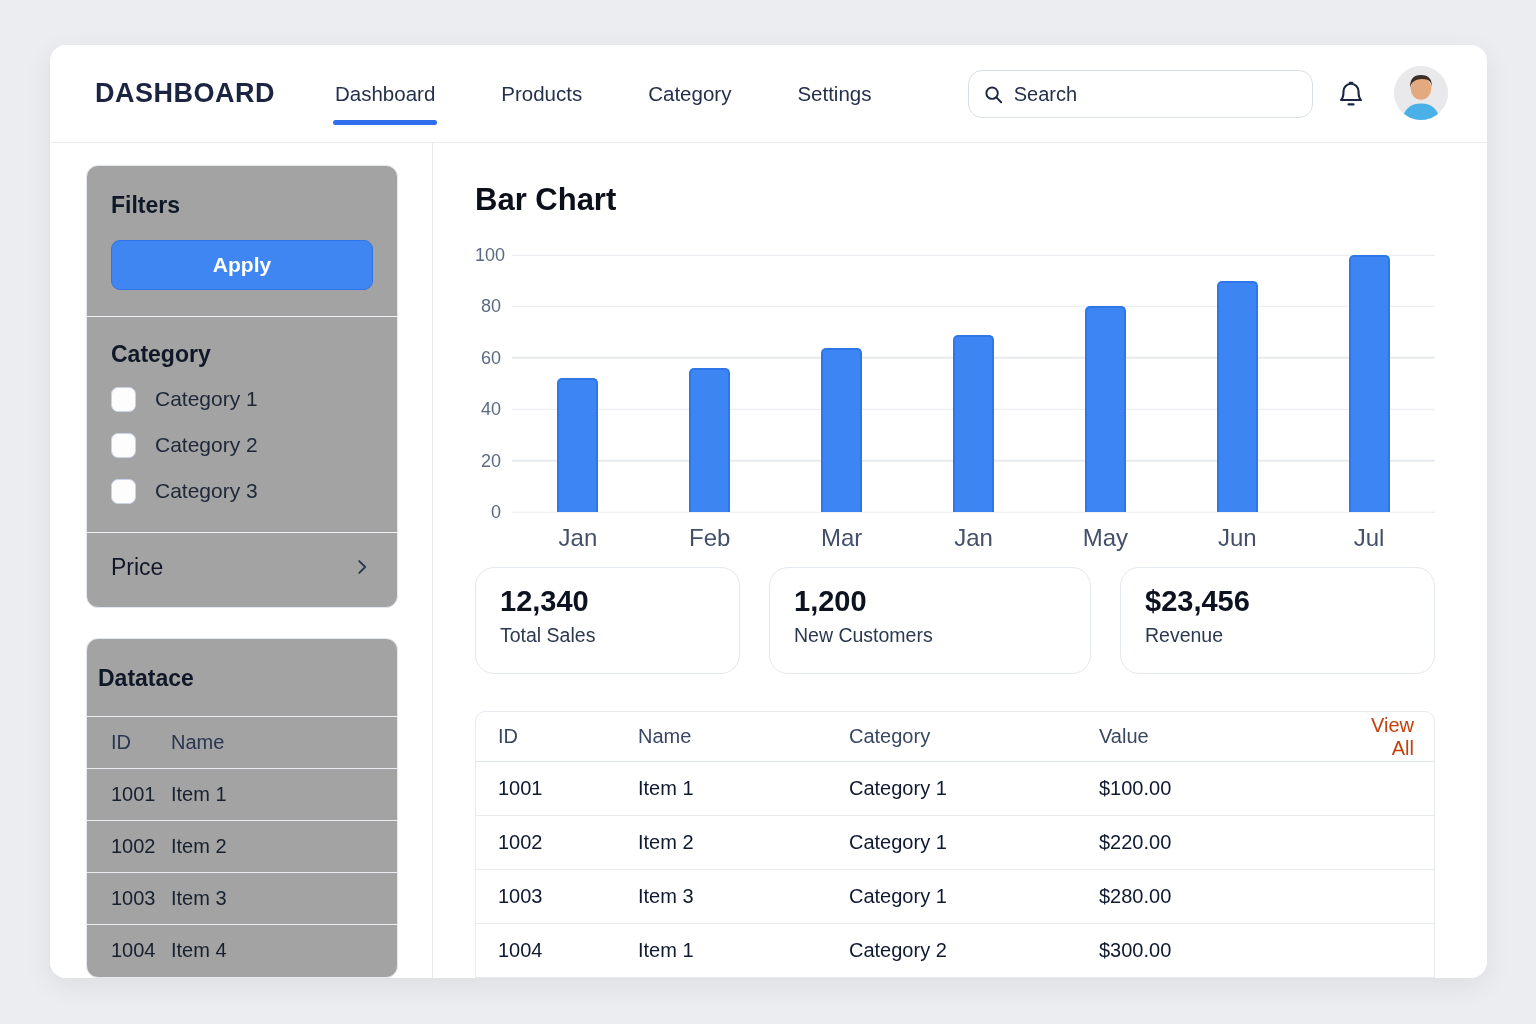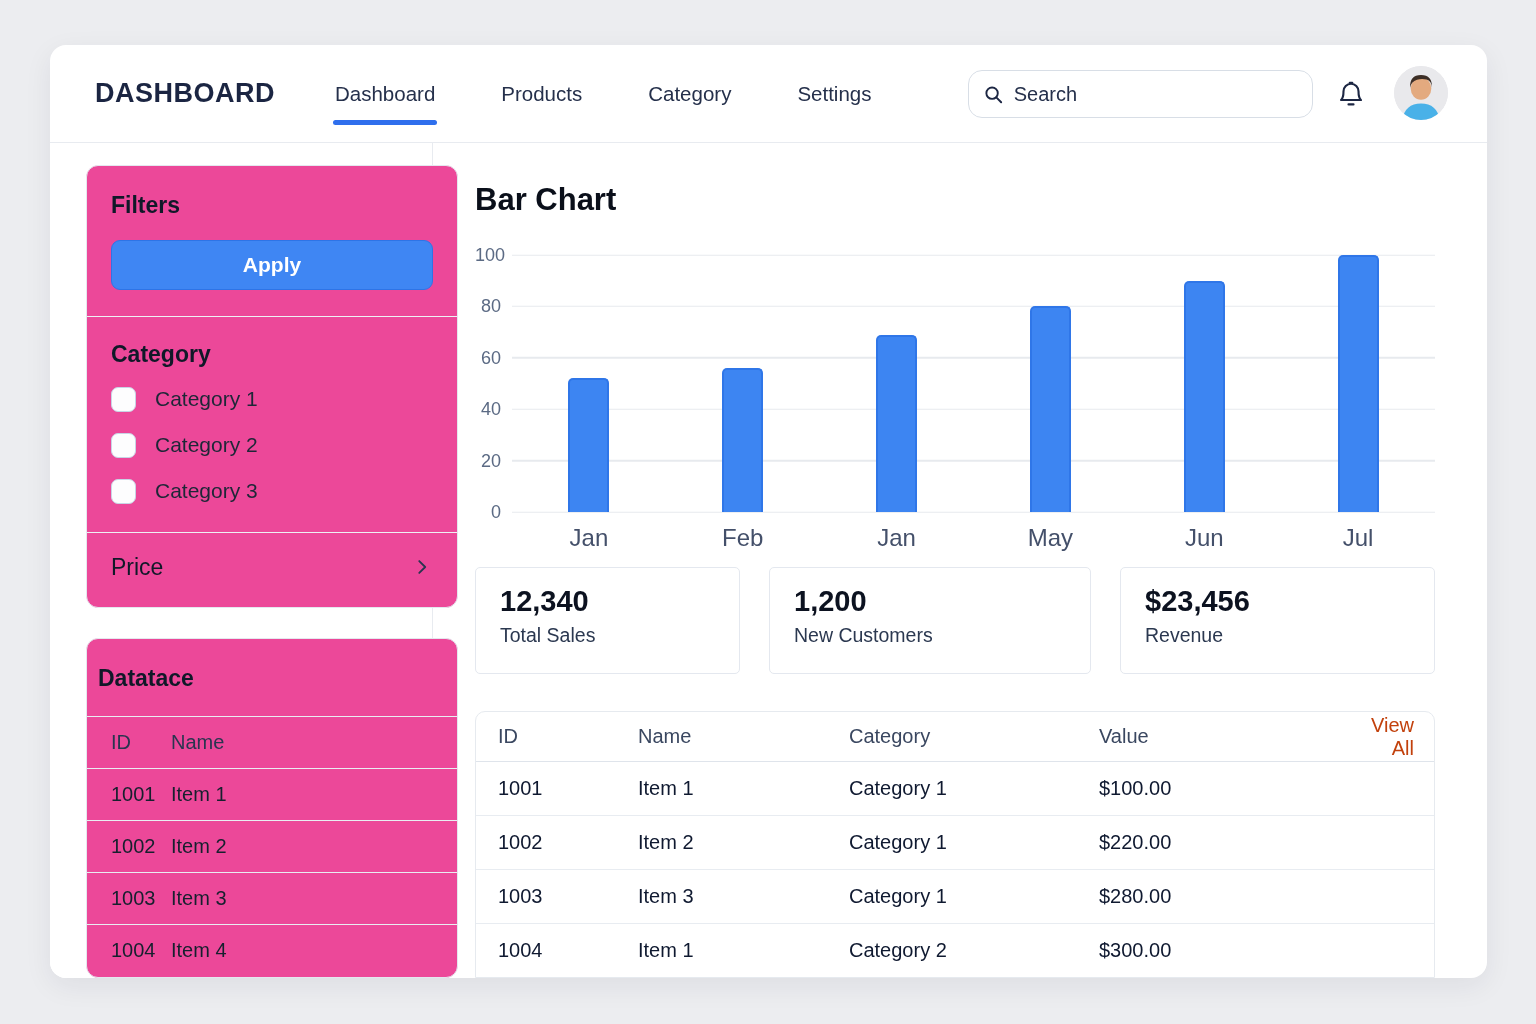--- a/index.html
+++ b/index.html
@@ -36,21 +36,21 @@
   .search input::placeholder { color:#25304b; opacity:1; }
   .bellbtn { position:absolute; left:1286px; top:33px; width:34px; height:34px; background:none; border:none; cursor:pointer; }
   .avatar {
     position:absolute; left:1344px; top:21px; width:54px; height:54px;
     border-radius:50%; overflow:hidden; background:#e9e9ec; cursor:pointer;
   }
 
   
   aside { position:absolute; left:0; top:98px; width:383px; height:835px; border-right:1px solid #e8ebf0; background:#fff; }
   .card {
-    position:absolute; left:36px; width:372px; background:#ec4899;
+    position:absolute; left:36px; width:312px; background:#a3a3a3;
     border:1px solid #e4e8ef; border-radius:12px; overflow:hidden;
   }
   .card-filters { top:22px; height:443px; padding:0 24px; }
   .card-data    { top:495px; height:340px; }
   .card-title { font-size:23px; font-weight:700; color:#101828; }
   .t-filters { margin-top:26px; }
   .apply {
     margin-top:21px; width:100%; height:50px; border-radius:9px;
     background:#3f86f3; border:1px solid #2e74e6; color:#fff;
     font-size:21px; font-weight:700; cursor:pointer; font-family:"Liberation Sans", sans-serif;
@@ -88,21 +88,21 @@
   .col  { flex:1; position:relative; display:flex; align-items:flex-end; justify-content:center; }
   .bar  {
     width:41px; background:#3d85f2; border:2px solid #2f76e8; border-bottom:none;
     border-radius:5px 5px 0 0;
   }
   .xlab { position:absolute; top:calc(100% + 12px); width:100%; text-align:center; font-size:24px; color:#44506a; }
 
   .stats { position:absolute; left:42px; top:424px; width:960px; height:107px; }
   .stat-card {
     position:absolute; top:0; height:107px; background:#fff;
-    border:1px solid #e4e8ef; border-radius:5px; padding:17px 24px 0;
+    border:1px solid #e4e8ef; border-radius:19px; padding:17px 24px 0;
   }
   .stat-card:nth-child(1) { left:0;     width:265px; }
   .stat-card:nth-child(2) { left:294px; width:322px; }
   .stat-card:nth-child(3) { left:645px; width:315px; }
   .stat-value { font-size:29px; font-weight:700; color:#0c1220; }
   .stat-label { margin-top:6px; font-size:19.5px; color:#2b3850; }
 
   .dtable {
     position:absolute; left:42px; top:568px; width:960px; height:267px;
     border:1px solid #e6eaef; border-radius:10px 10px 0 0; overflow:hidden; background:#fff;
@@ -230,20 +230,24 @@
           <div class="cols">
             <div class="col">
               <div class="bar" title="52" style="height: 52%; background: rgb(61, 133, 242); border-color: rgb(47, 118, 232);"></div>
               <span class="xlab">Jan</span>
             </div>
             <div class="col">
               <div class="bar" title="56" style="height: 56%; background: rgb(61, 133, 242); border-color: rgb(47, 118, 232);"></div>
               <span class="xlab">Feb</span>
             </div>
             <div class="col">
+              <div class="bar" title="64" style="height: 64%; background: rgb(61, 133, 242); border-color: rgb(47, 118, 232);"></div>
+              <span class="xlab">Mar</span>
+            </div>
+            <div class="col">
               <div class="bar" title="69" style="height: 69%; background: rgb(61, 133, 242); border-color: rgb(47, 118, 232);"></div>
               <span class="xlab">Jan</span>
             </div>
             <div class="col">
               <div class="bar" title="80" style="height: 80%; background: rgb(61, 133, 242); border-color: rgb(47, 118, 232);"></div>
               <span class="xlab">May</span>
             </div>
             <div class="col">
               <div class="bar" title="90" style="height: 90%; background: rgb(61, 133, 242); border-color: rgb(47, 118, 232);"></div>
               <span class="xlab">Jun</span>

